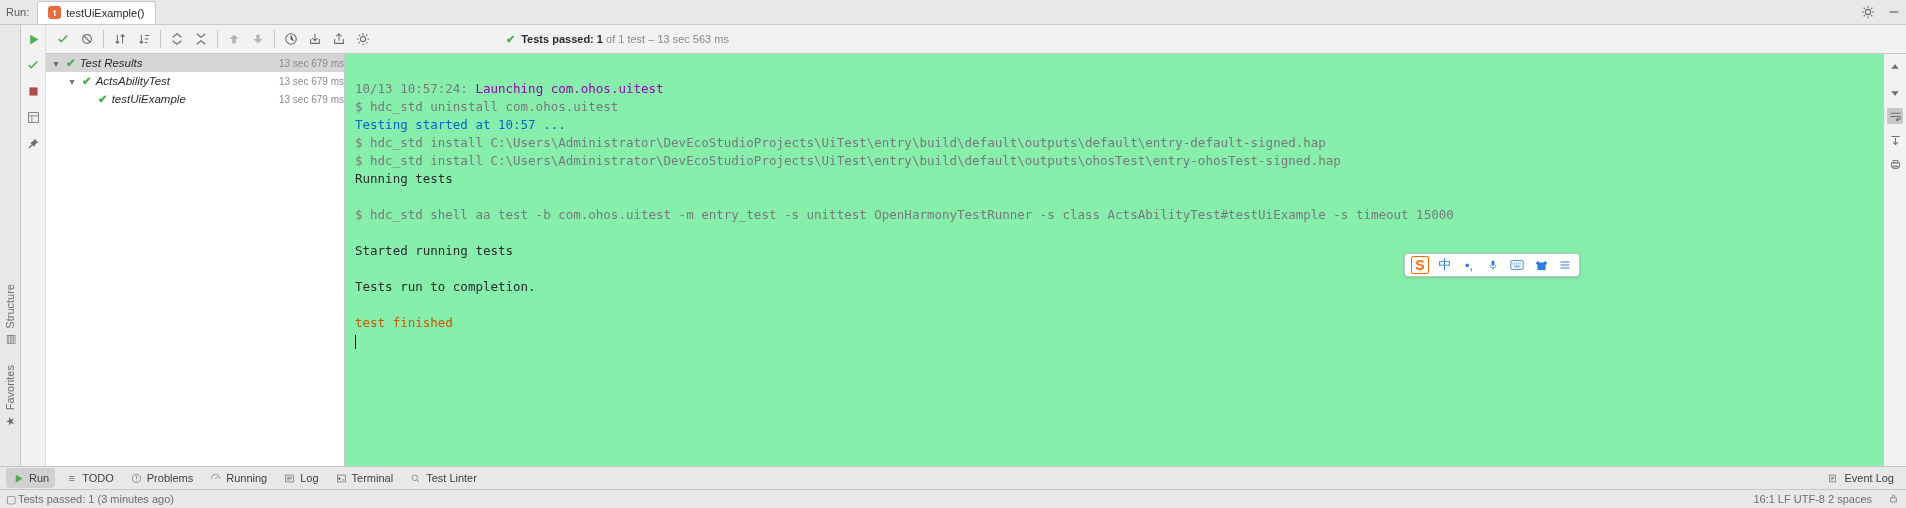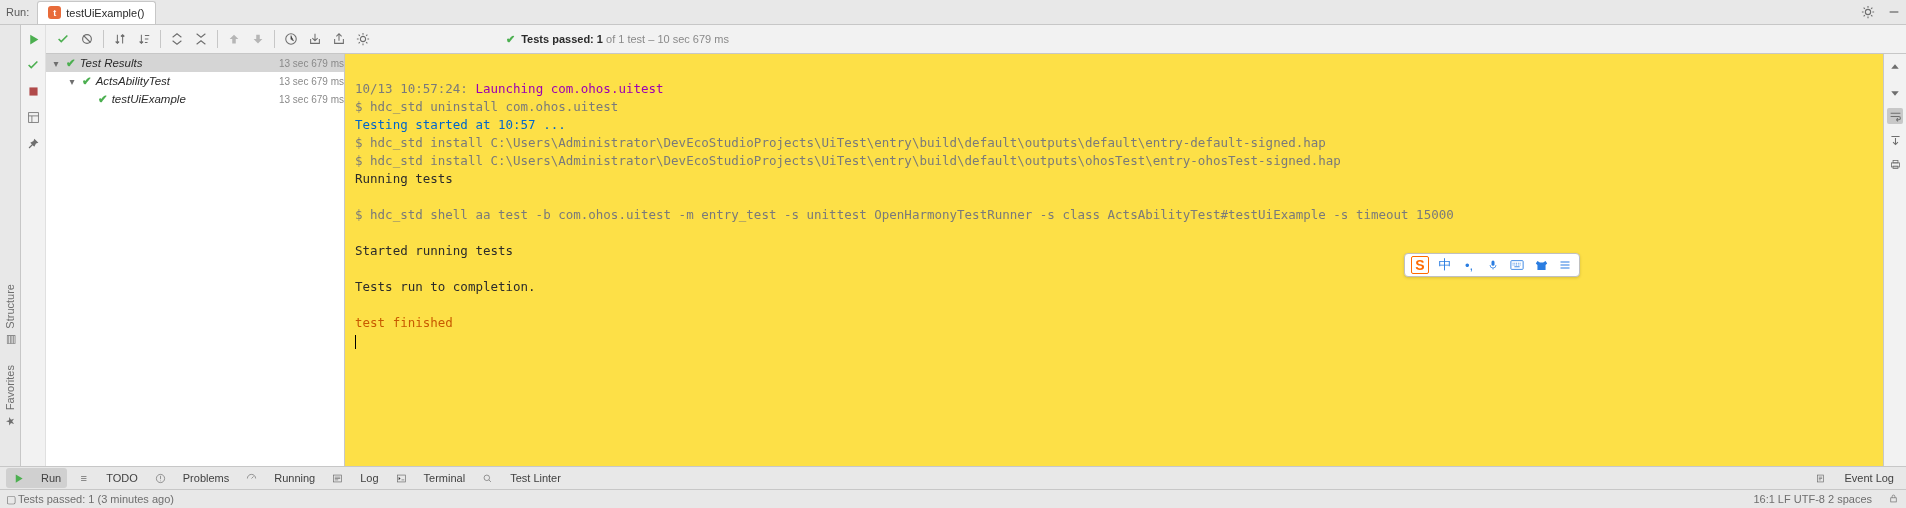--- a/index.html
+++ b/index.html
@@ -25,31 +25,31 @@
 .toolbar .status .dim{color:#8a8a8a;}
 .content-row{flex:1;display:flex;min-height:0;}
 .tree-pane{width:298px;background:#fff;border-right:1px solid #c7c7c7;display:flex;flex-direction:column;font-size:11.5px;}
 .tree-row{height:18px;display:flex;align-items:center;padding-left:4px;position:relative;}
 .tree-row.sel{background:#d5d5d5;}
 .tree-row .chev{width:12px;color:#6e6e6e;font-size:10px;display:inline-flex;justify-content:center;}
 .tree-row .ok{color:#4caf50;font-weight:bold;margin:0 4px;}
 .tree-row .name{flex:1;font-style:italic;}
 .tree-row .dur{color:#8a8a8a;font-size:10px;padding-right:0;}
 .console-wrap{flex:1;position:relative;display:flex;}
-.console{flex:1;background:#fde047;font-family:Consolas,monospace;font-size:12.5px;line-height:18px;padding:8px 10px;white-space:pre-wrap;overflow:hidden;}
+.console{flex:1;background:#86efac;font-family:Consolas,monospace;font-size:12.5px;line-height:18px;padding:8px 10px;white-space:pre-wrap;overflow:hidden;}
 .console .dim{color:#7a7a7a;}
 .console .blue{color:#0066cc;}
 .console .purple{color:#9b00b3;}
 .console .orange{color:#c85a00;}
 .console .caret{display:inline-block;width:1px;height:14px;background:#000;vertical-align:middle;}
 .right-gutter{width:22px;background:#f2f2f2;border-left:1px solid #c7c7c7;display:flex;flex-direction:column;align-items:center;padding-top:6px;gap:8px;}
 .right-gutter .gic{width:16px;height:16px;display:flex;align-items:center;justify-content:center;color:#6e6e6e;}
 .right-gutter .gic.sel{background:#c8c8c8;border-radius:2px;}
 .bottom-bar{height:22px;background:#e8e8e8;border-top:1px solid #c7c7c7;display:flex;align-items:center;padding:0 6px;gap:4px;font-size:11px;color:#414141;}
-.bottom-bar .btab{display:flex;align-items:center;gap:16px;padding:0 6px;height:20px;}
+.bottom-bar .btab{display:flex;align-items:center;gap:4px;padding:0 6px;height:20px;}
 .bottom-bar .btab.active{background:#d0d0d0;border-radius:3px;}
 .bottom-bar .bspacer{flex:1;}
 .bottom-bar .bic{width:13px;height:13px;display:inline-flex;align-items:center;justify-content:center;color:#6e6e6e;}
 .status-bar{height:18px;background:#e8e8e8;border-top:1px solid #c7c7c7;display:flex;align-items:center;padding:0 6px;font-size:11px;color:#6e6e6e;position:relative;}
 .status-bar .right-group{position:absolute;right:6px;display:flex;align-items:center;gap:16px;}
 .status-bar .ic{width:12px;height:12px;color:#6e6e6e;}
 .ime-float{position:absolute;right:326px;top:253px;height:22px;background:#fff;border:1px solid #c0c0c0;border-radius:4px;display:flex;align-items:center;padding:0 6px;gap:8px;box-shadow:0 1px 3px rgba(0,0,0,0.15);}
 .ime-float .logo{width:16px;height:16px;display:flex;align-items:center;justify-content:center;color:#ff6a00;font-weight:bold;font-size:14px;border:1px solid #ff6a00;border-radius:2px;}
 .ime-float .ime-ic{width:16px;height:16px;color:#2a7de1;display:flex;align-items:center;justify-content:center;font-size:13px;}
 svg{display:block;}
@@ -188,21 +188,21 @@
             </svg>
           </span>
         <span class="tbic">
             <svg width="14" height="14" viewBox="0 0 16 16">
               <path fill="none" stroke="currentColor" stroke-width="1.2" d="M8 5a3 3 0 100 6 3 3 0 000-6zM8 1v2M8 13v2M1 8h2M13 8h2M3 3l1.4 1.4M11.6 11.6L13 13M3 13l1.4-1.4M11.6 4.4L13 3"></path>
             </svg>
           </span>
 
         <div class="status">
           <span class="chk">✔</span>
-          <span><b>Tests passed: 1</b><span class="dim"> of 1 test</span><span class="dim"> – 10 sec 679 ms</span></span>
+          <span><b>Tests passed: 1</b><span class="dim"> of 1 test</span><span class="dim"> – 13 sec 563 ms</span></span>
         </div>
       </div>
 
       <div class="content-row">
         <div class="tree-pane">
           <div class="tree-row sel">
             <span class="chev">▾</span>
             <span class="ok">✔</span>
             <span class="name">Test Results</span>
             <span class="dur">13 sec 679 ms</span>

